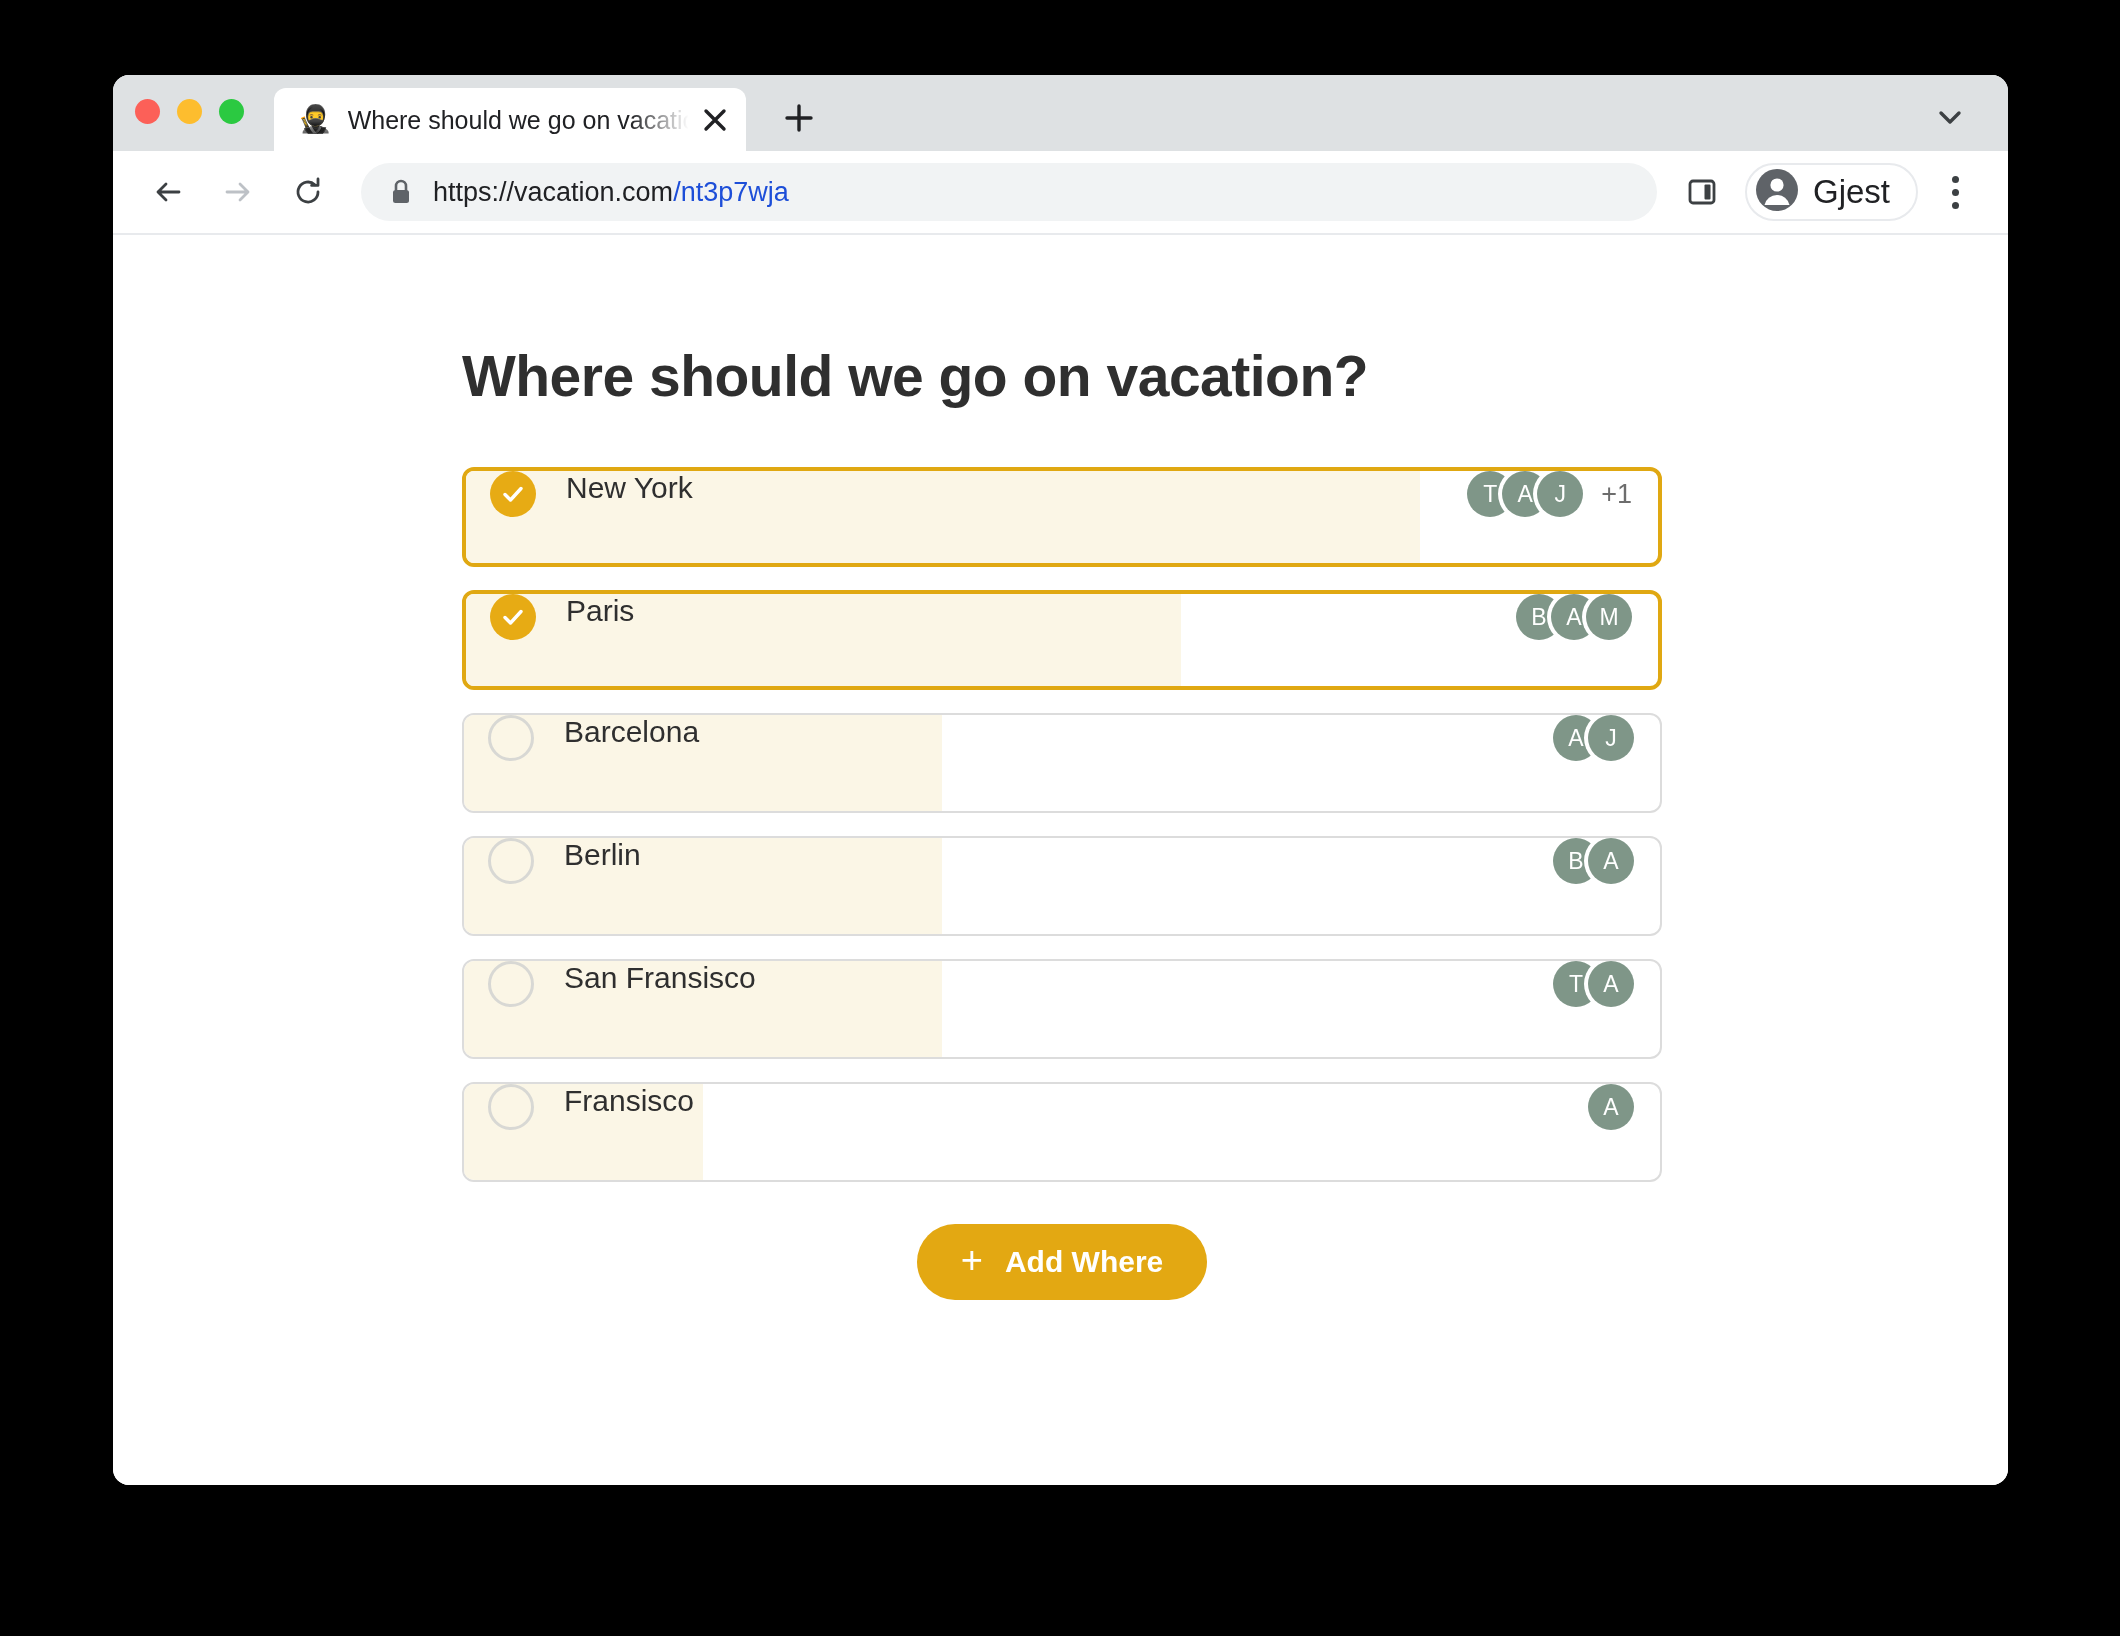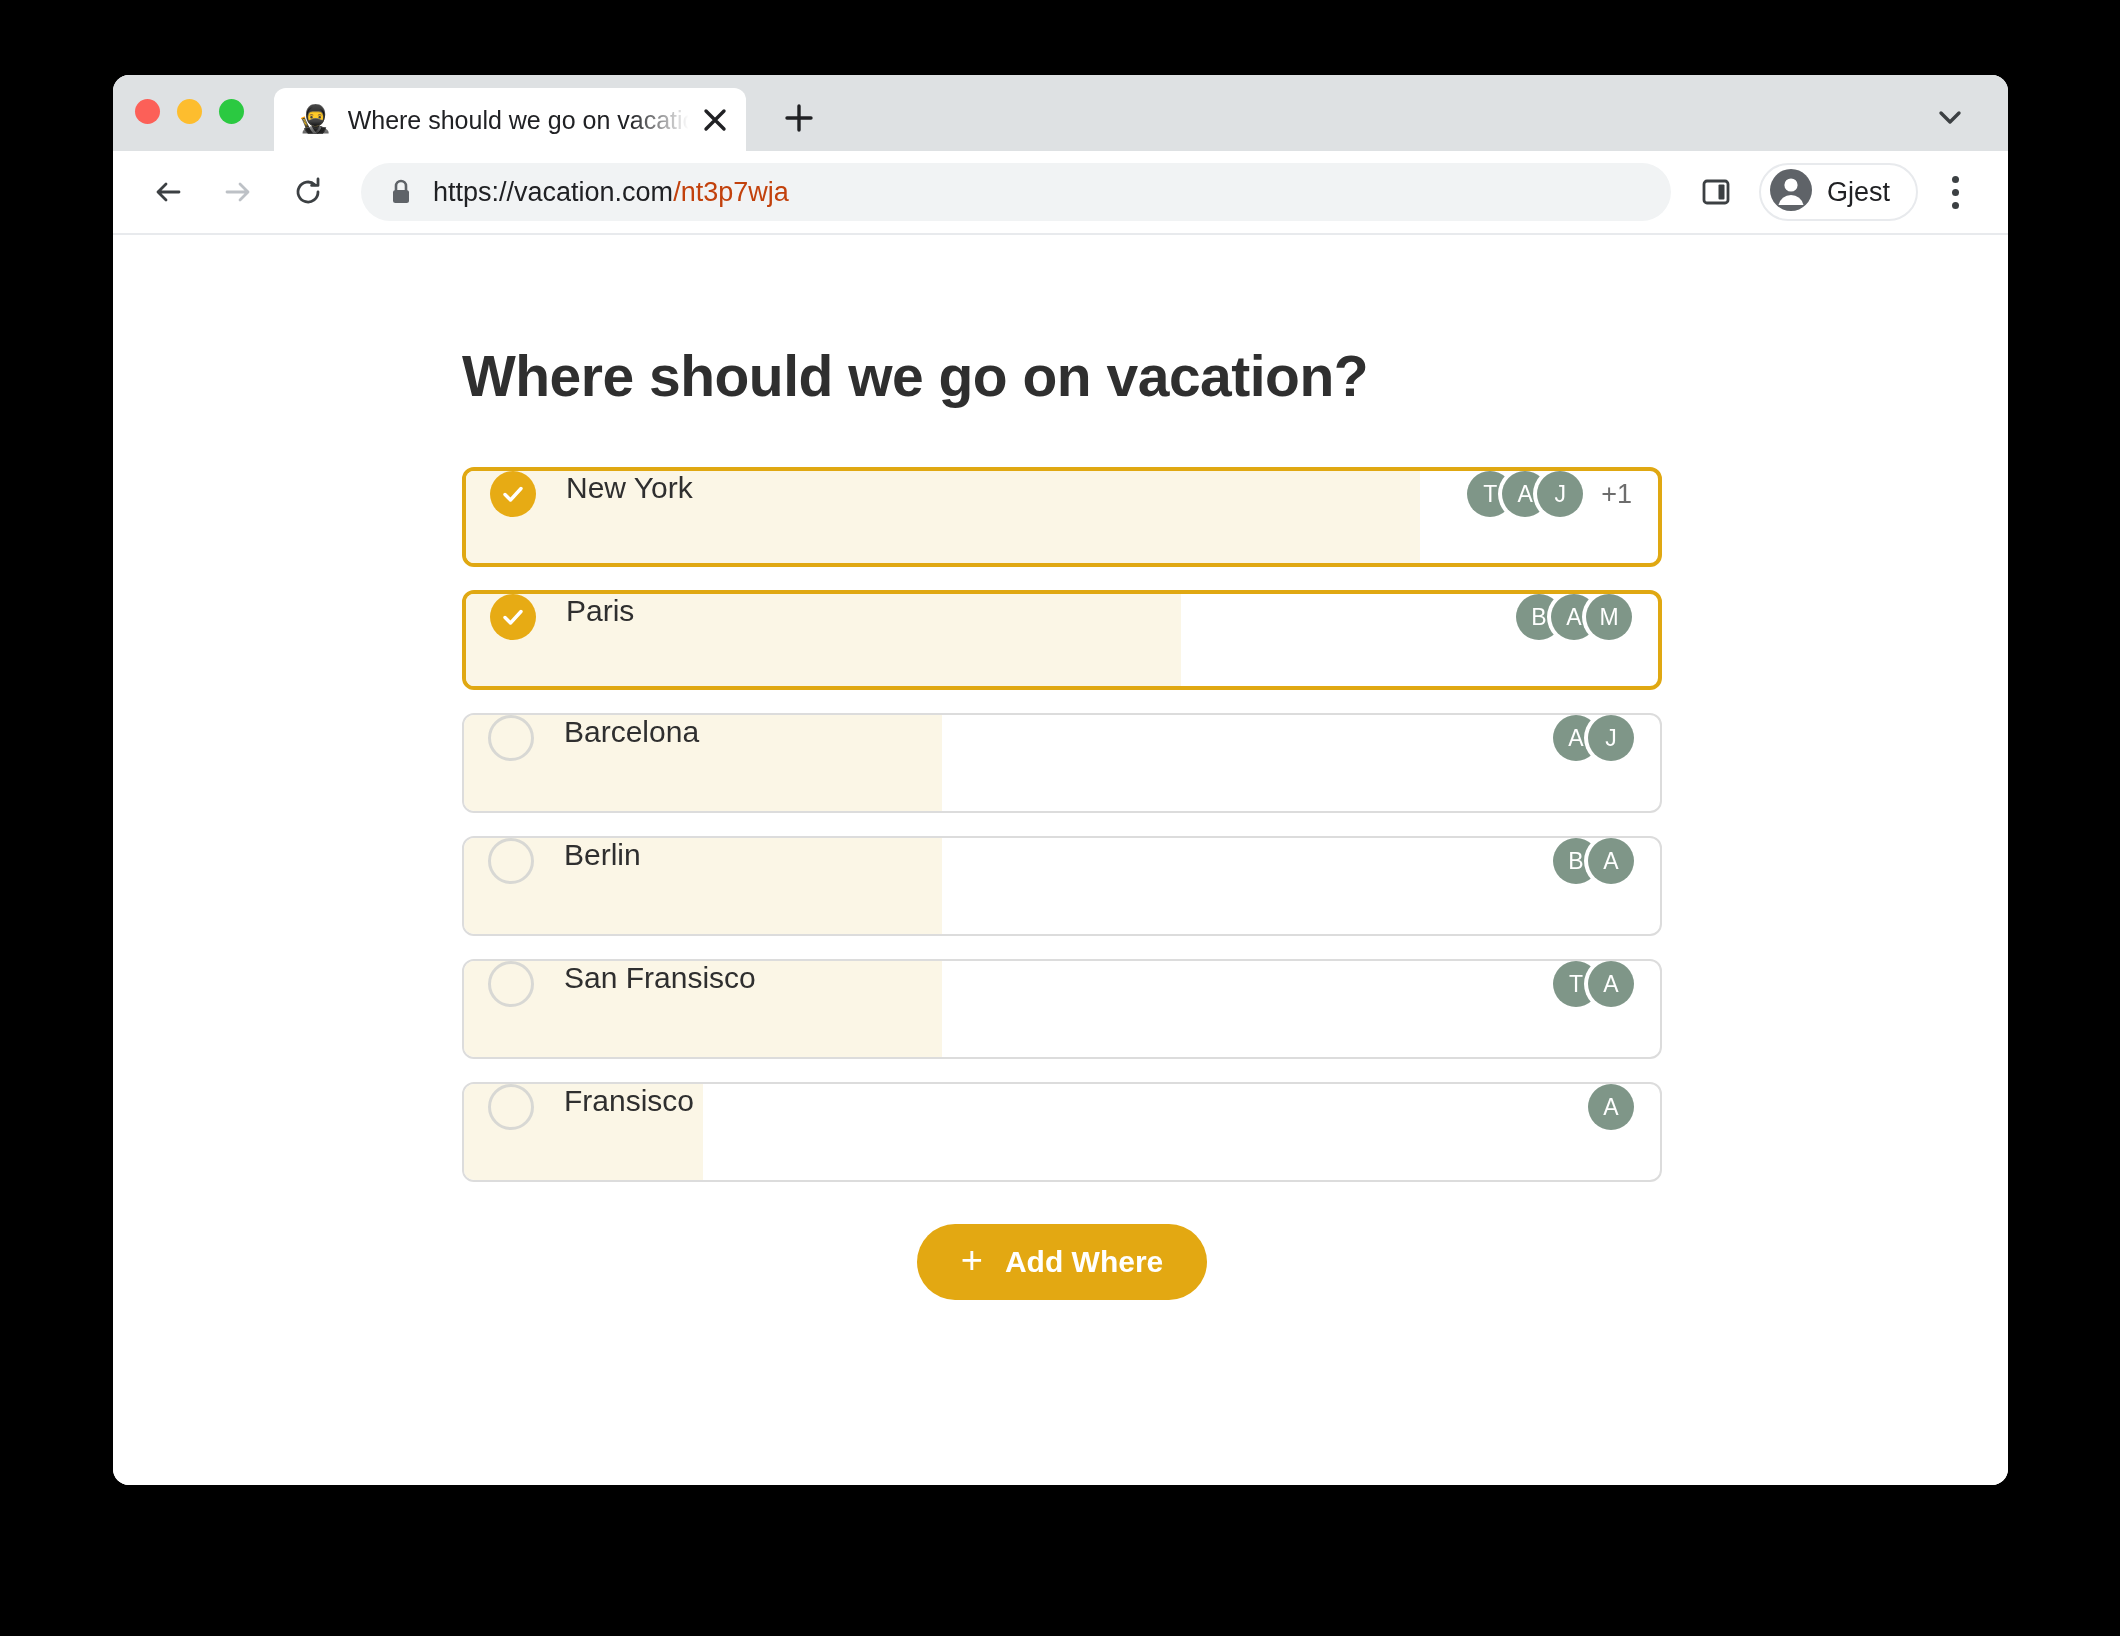--- a/index.html
+++ b/index.html
@@ -130,39 +130,39 @@
     padding: 0 28px;
     min-width: 0;
   }
   .lock-icon { flex: 0 0 auto; margin-right: 20px; display: flex; }
   .url-text {
     font-size: 27px;
     color: #202124;
     white-space: nowrap;
     overflow: hidden;
   }
-  .url-text .url-path { color: #c2410c; }
+  .url-text .url-path { color: #1d4ed8; }
 
   .tool-icon {
     width: 54px; height: 54px;
     display: flex; align-items: center; justify-content: center;
     flex: 0 0 auto;
   }
   .profile-pill {
     display: flex;
     align-items: center;
     gap: 14px;
     height: 58px;
     padding: 0 26px 0 8px;
     border: 2px solid #e8eaed;
     border-radius: 29px;
     margin-left: 16px;
     flex: 0 0 auto;
   }
-  .profile-name { font-size: 27px; color: #202124; }
+  .profile-name { font-size: 33px; color: #202124; }
   .menu-dots {
     width: 50px; height: 54px;
     margin-left: 12px;
     display: flex; flex-direction: column;
     align-items: center; justify-content: center;
     gap: 6px;
     flex: 0 0 auto;
   }
   .menu-dots i { width: 7px; height: 7px; border-radius: 50%; background: #3c4043; display: block; }
 

